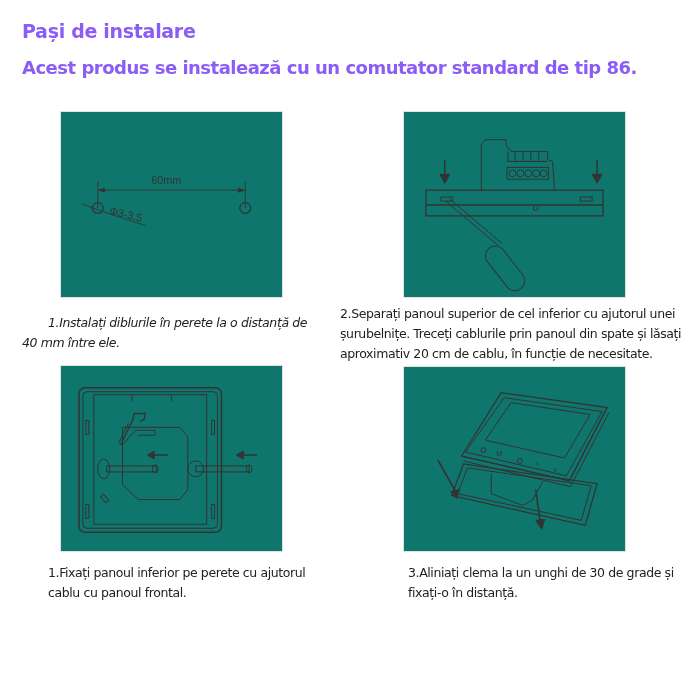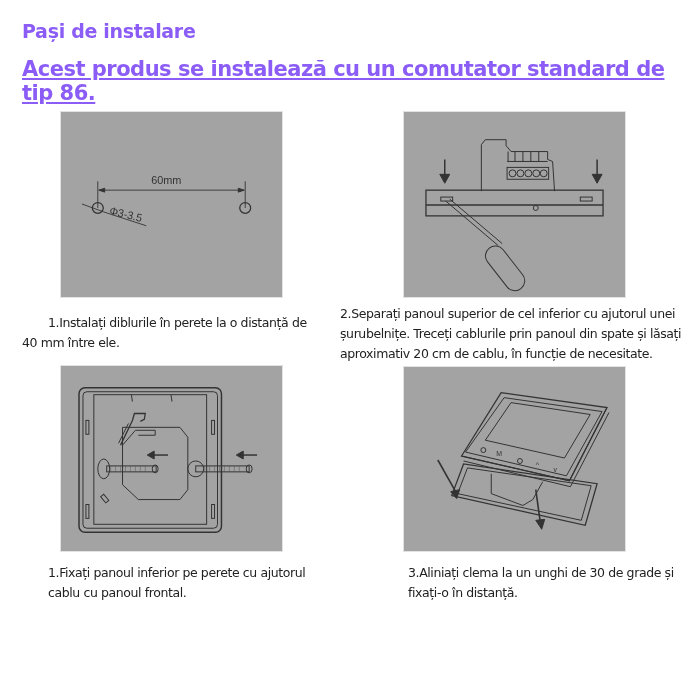--- a/index.html
+++ b/index.html
@@ -6,43 +6,43 @@
     html, body { width: 700px; height: 700px; background: #ffffff; overflow: hidden; }
     body { position: relative; font-family: "Liberation Sans", "DejaVu Sans", sans-serif; color: #111; }
 
     .heading {
       position: absolute; left: 22px;
       font-family: "DejaVu Sans", sans-serif;
       font-weight: bold; color: #8b5cf6;
       letter-spacing: -0.3px;
     }
     #h1 { top: 20px; font-size: 19px; }
-    #h2 { top: 57px; font-size: 21px; letter-spacing: -0.5px; text-decoration: underline; }
+    #h2 { top: 57px; font-size: 18px; letter-spacing: -0.5px; }
 
     .frame {
       position: absolute;
       border: 1.5px solid #e2e2e2;
-      background: #a3a3a3;
+      background: #0f766e;
       overflow: hidden;
     }
     .frame svg { position: absolute; left: 0; top: 0; width: 100%; height: 100%; }
 
     #f1 { left: 60px; top: 111px; width: 223px; height: 187px; }
     #f2 { left: 403px; top: 111px; width: 223px; height: 187px; }
     #f3 { left: 60px; top: 365px; width: 223px; height: 187px; }
     #f4 { left: 403px; top: 366px; width: 223px; height: 186px; }
 
     .caption {
       position: absolute;
       font-family: "DejaVu Sans", sans-serif;
       font-size: 12.5px; line-height: 20px;
       color: #222;
       letter-spacing: -0.4px;
     }
-    #c1 { left: 22px; top: 313px; width: 300px; }
+    #c1 { left: 22px; top: 313px; width: 300px; font-style: italic; }
     #c1 .indent { padding-left: 26px; }
     #c2 { left: 340px; top: 304px; width: 355px; }
     #c3 { left: 48px; top: 563px; width: 290px; }
     #c4 { left: 408px; top: 563px; width: 290px; }
     .line { display: block; white-space: nowrap; }
   </style>
 </head>
 <body>
 
 <div id="h1" class="heading">Pași de instalare</div>

